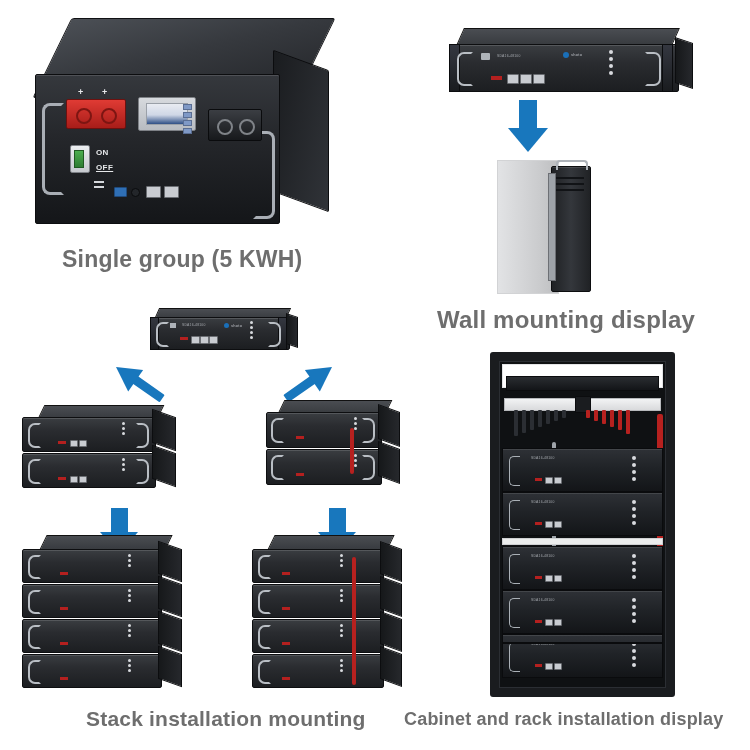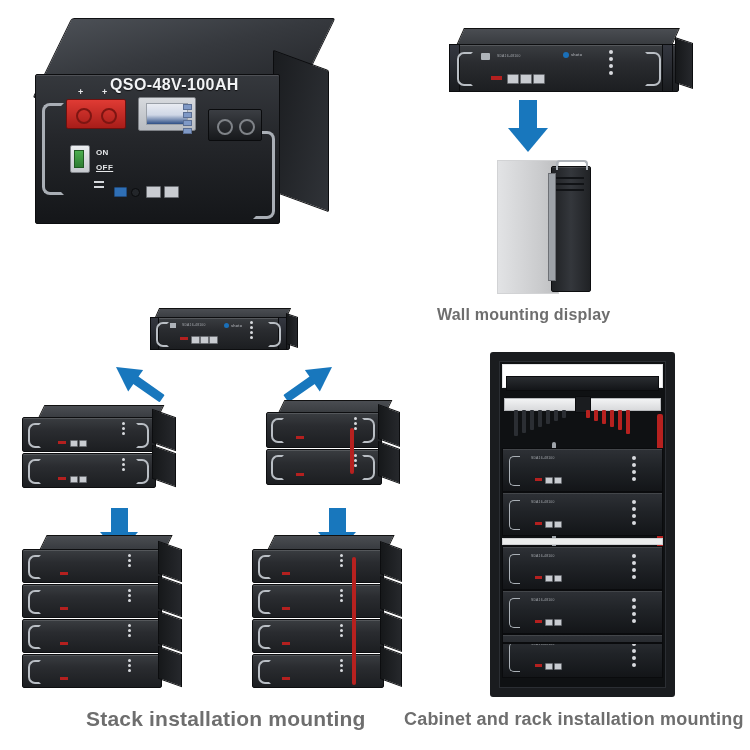--- a/index.html
+++ b/index.html
@@ -14,21 +14,21 @@
 
   
   .caption{
     position:absolute;
     color:#6e6e6e;
     font-weight:bold;
     white-space:nowrap;
     letter-spacing:.2px;
   }
   #cap-single{left:62px;top:246px;font-size:23px;}
-  #cap-wall{left:437px;top:306px;font-size:16px;}
+  #cap-wall{left:437px;top:306px;font-size:24px;}
   #cap-stack{left:86px;top:707px;font-size:21px;}
   #cap-cabinet{left:404px;top:709px;font-size:18px;}
 
   
   .unit{position:absolute;}
   .face{
     position:absolute;inset:0;
     background:linear-gradient(180deg,#3a3d41 0%,#2a2c30 38%,#1c1e21 100%);
     border:1px solid #0d0e10;
     border-radius:2px;
@@ -268,23 +268,23 @@
       <div class="onoff" style="left:60px;top:73px;text-align:right;">ON</div>
       <div class="onoff" style="left:60px;top:88px;text-decoration:underline;">OFF</div>
 
       <div style="position:absolute;left:58px;top:106px;width:10px;height:2px;background:#d5d8dc;"></div>
       <div style="position:absolute;left:58px;top:111px;width:10px;height:2px;background:#d5d8dc;"></div>
       <div class="port" style="position:absolute;left:78px;top:112px;width:11px;height:8px;background:#2f6fb5;border-color:#204a7c;"></div>
       <div style="position:absolute;left:95px;top:113px;width:7px;height:7px;border-radius:50%;background:#23262a;border:1px solid #0a0b0d;"></div>
       <div class="port" style="position:absolute;left:110px;top:111px;width:13px;height:10px;"></div>
       <div class="port" style="position:absolute;left:128px;top:111px;width:13px;height:10px;"></div>
     </div>
-    <div id="hero-model">QSO-48V-100AH</div>
-  </div>
-
+  </div>
+
+  <div class="caption" id="cap-single">Single group (5 KWH)</div>
 
   <div class="unit" style="left:443px;top:28px;width:250px;height:68px;">
     <div class="top-skew" style="left:16px;top:0;width:214px;height:20px;transform:skewX(-24deg);"></div>
     <div class="face" style="left:6px;top:16px;width:228px;height:46px;"></div>
     <div class="side-skew" style="left:232px;top:12px;width:16px;height:44px;transform:skewY(18deg);"></div>
     <div class="ear l" style="left:6px;top:16px;height:46px;"></div>
     <div class="ear r" style="left:219px;top:16px;height:46px;"></div>
     <div class="handle" style="left:14px;top:24px;width:12px;height:30px;"></div>
     <div class="handle r" style="left:202px;top:24px;width:12px;height:30px;"></div>
     <div class="modeltag" style="left:54px;top:26px;">SDA16-48100</div>
@@ -586,15 +586,15 @@
           <div class="led"></div>
         </div>
       <div class="modeltag" style="left:28px;top:7px;">SDA16-48100</div>
       <div class="redstrip" style="position:absolute;left:32px;top:29px;width:7px;height:3px;"></div>
       <div class="port" style="position:absolute;left:42px;top:28px;width:6px;height:5px;"></div>
       <div class="port" style="position:absolute;left:51px;top:28px;width:6px;height:5px;"></div>
     </div>
     <div class="rack-slot" style="top:290px;height:0;"></div>
   </div>
 
-  <div class="caption" id="cap-cabinet">Cabinet and rack installation mounting</div>
+  <div class="caption" id="cap-cabinet">Cabinet and rack installation display</div>
 
 </div>
 
 </body></html>

